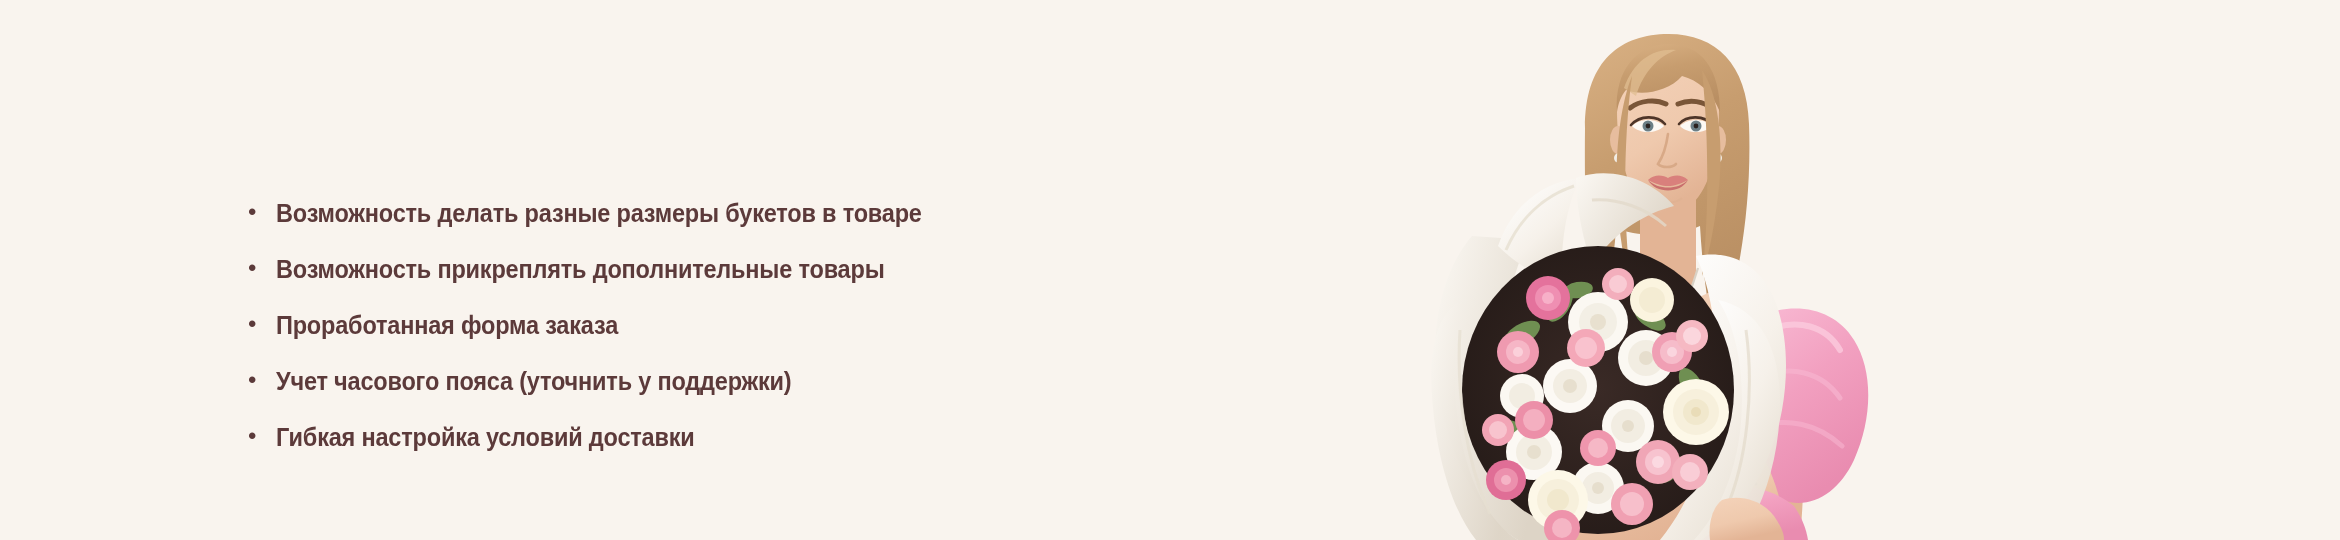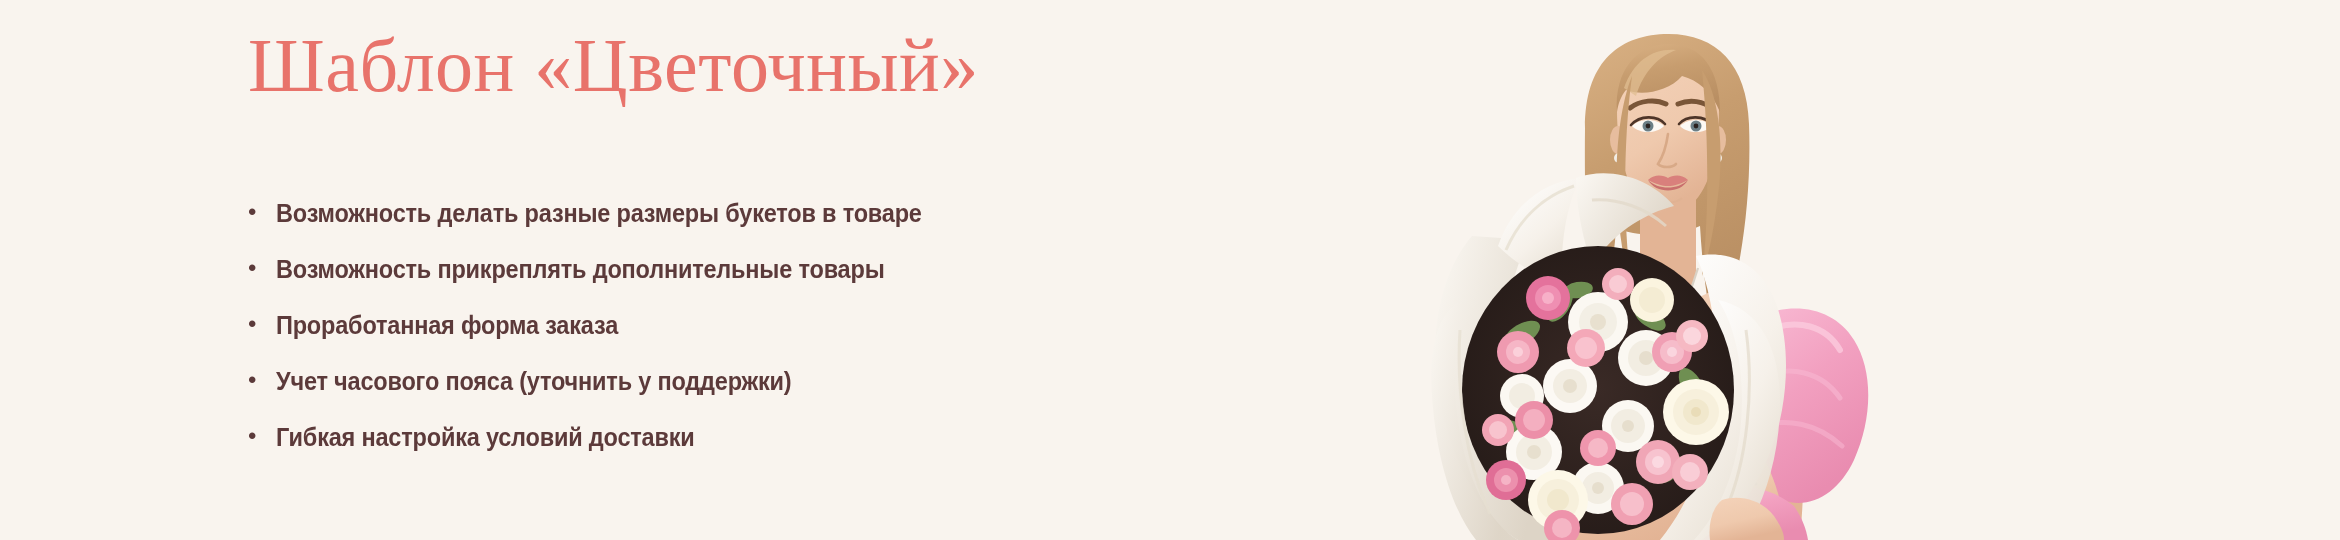--- a/index.html
+++ b/index.html
@@ -99,21 +99,20 @@
     height: 100%;
   }
 </style>
 </head>
 <body>
 
 <div class="banner">
 
   <div class="content">
 
-    <h1 class="banner-title">Шаблон «Цветочный»</h1>
 
     <ul class="feature-list">
 
       <li class="feature-item">
         <span class="bullet-marker">•</span>
         <span class="feature-text">Возможность делать разные размеры букетов в товаре</span>
       </li>
 
       <li class="feature-item">
         <span class="bullet-marker">•</span>

